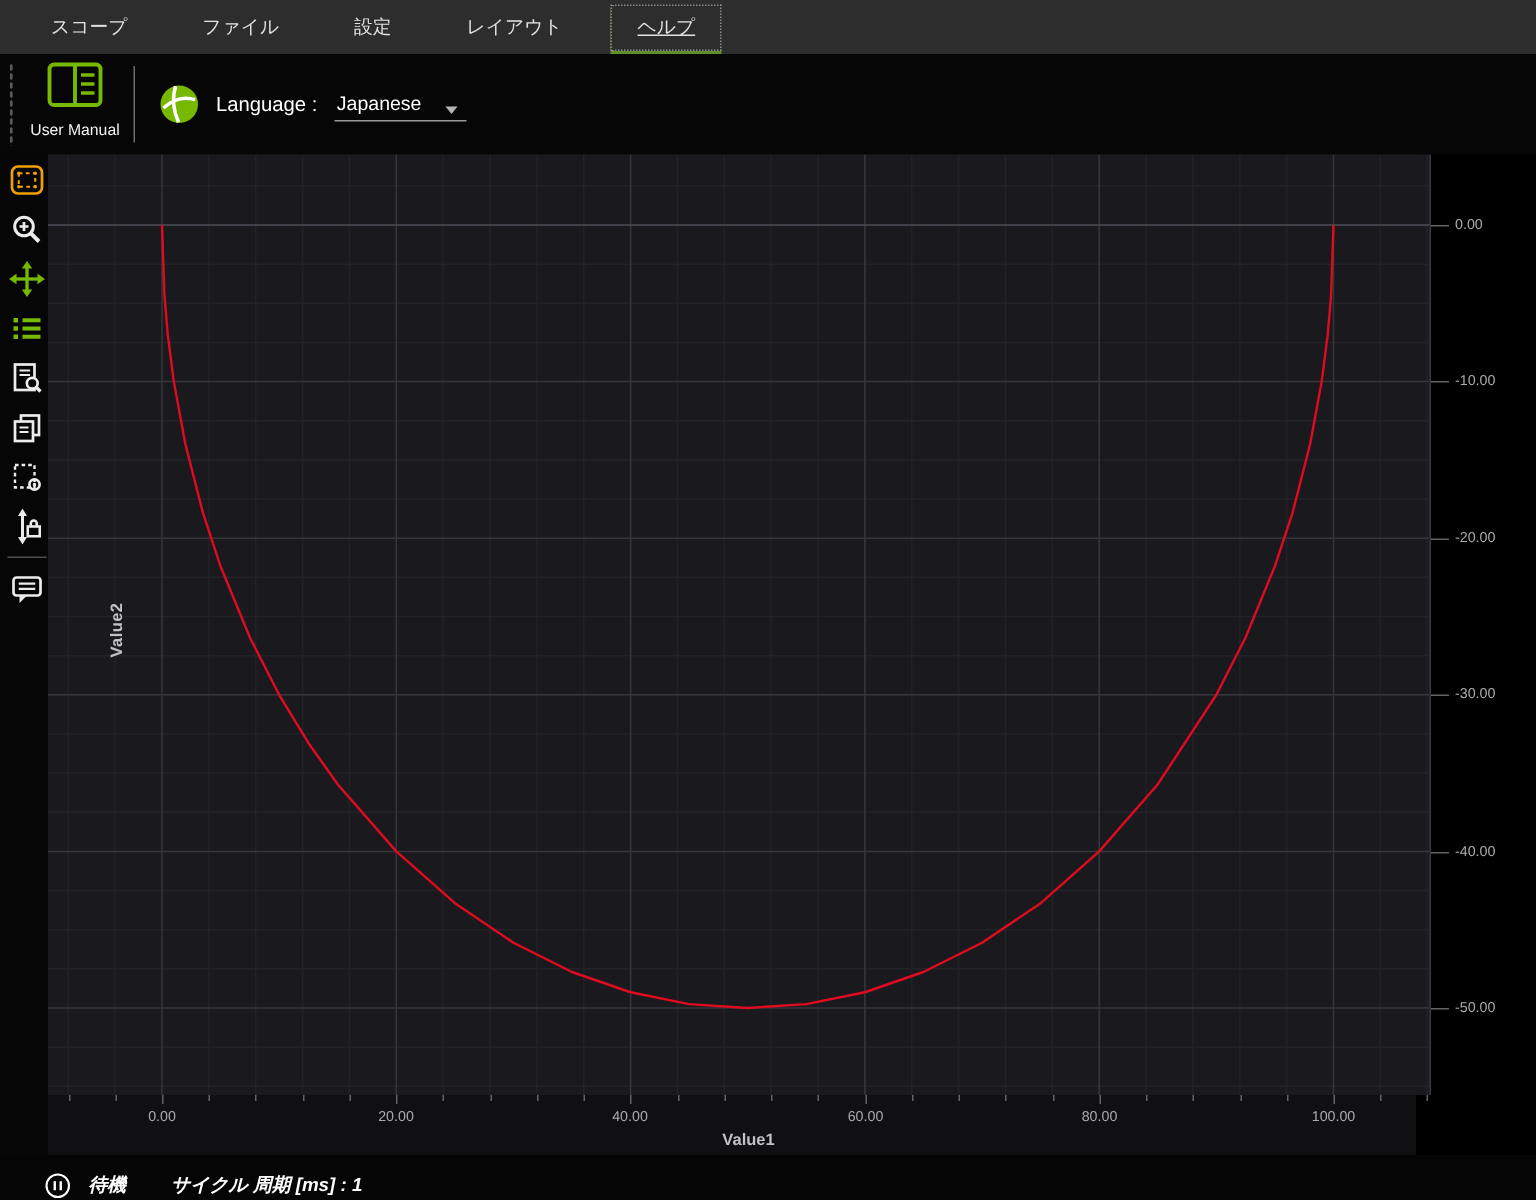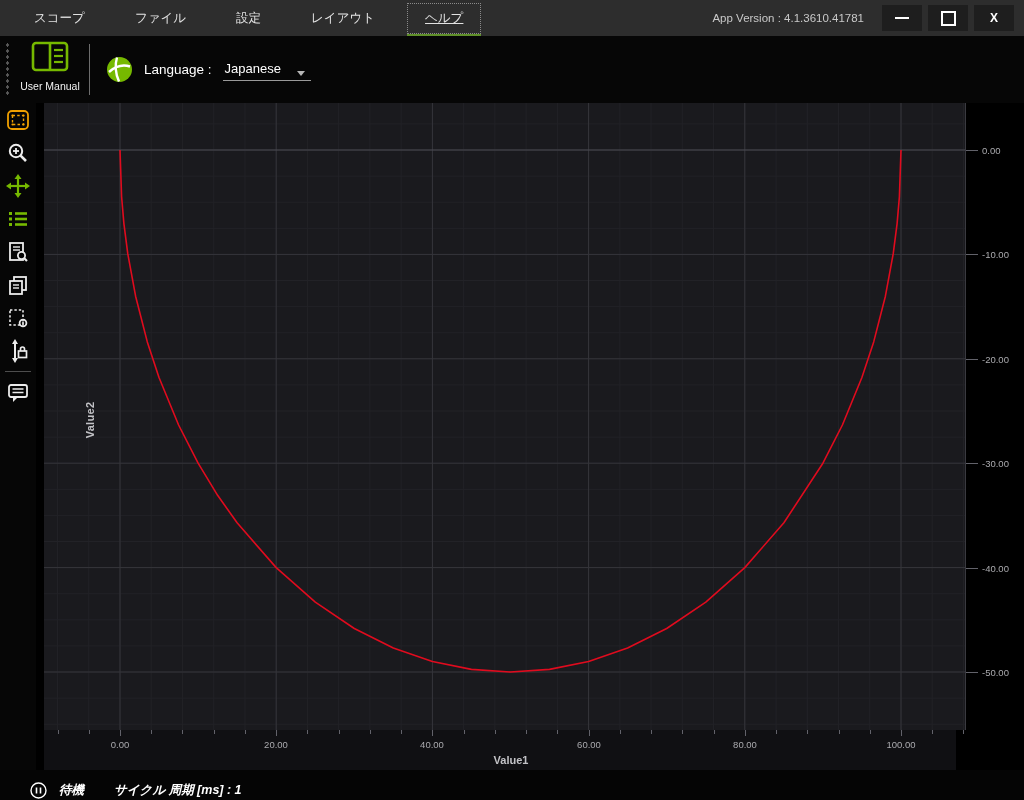--- a/index.html
+++ b/index.html
@@ -32,21 +32,21 @@
                padding:2px 6px 4px 2px;color:#fff;font-size:13px;}
   .caret{width:0;height:0;border-left:4px solid transparent;border-right:4px solid transparent;
          border-top:5px solid #b5b5b5;}
 
   
   .sidebar{position:absolute;left:0;top:103px;width:36px;height:667px;background:#060606;}
   .tool{width:36px;height:33px;display:flex;align-items:center;justify-content:center;}
   .sidebar-sep{width:26px;height:1px;background:#4d4d4d;margin:4px auto;}
 
   
-  .chart-area{position:absolute;left:44px;top:103px;width:912px;height:667px;background:#101013;text-align:center;}
+  .chart-area{position:absolute;left:32px;top:103px;width:912px;height:667px;background:#101013;text-align:center;}
   .plot{position:absolute;left:0;top:0;width:921px;height:627px;background:#1a1a1e;
         border-right:1px solid #3a3a40;}
   .plot svg{position:absolute;left:0;top:0;}
   .ylabels{position:absolute;left:922px;top:0;width:66px;height:627px;}
   .ytick{position:absolute;left:0;width:12px;height:1px;background:#62626a;}
   .ytick-label{position:absolute;left:16px;transform:translateY(-50%);
                color:#aaaaae;font-size:9.5px;white-space:nowrap;}
   .value2-wrap{position:absolute;left:36px;top:307px;width:20px;height:20px;}
   .value2{position:absolute;left:10px;top:10px;transform:translate(-50%,-50%) rotate(-90deg);
           color:#c2c2c6;font-size:11px;font-weight:bold;letter-spacing:.3px;}
@@ -79,30 +79,20 @@
 </head>
 <body>
 
 <div class="titlebar">
   <div class="menu-tabs">
     <div class="menu-tab">スコープ</div>
     <div class="menu-tab">ファイル</div>
     <div class="menu-tab">設定</div>
     <div class="menu-tab">レイアウト</div>
     <div class="menu-tab active">ヘルプ</div>
-  </div>
-  <div class="titlebar-right">
-    <div class="version">App Version : 4.1.3610.41781</div>
-    <div class="win-btn">
-        <span class="minus"></span>
-      </div>
-    <div class="win-btn">
-        <span class="square"></span>
-      </div>
-    <div class="win-btn">X</div>
   </div>
 </div>
 
 <div class="ribbon">
   <div class="grip"></div>
   <div class="um-group">
     <svg width="40" height="32" viewBox="0 0 40 32">
       <rect x="3" y="2" width="34" height="27" rx="3" fill="none" stroke="#76b900" stroke-width="2.6"></rect>
       <line x1="20" y1="2" x2="20" y2="29" stroke="#76b900" stroke-width="2.6"></line>
       <line x1="24" y1="9" x2="33" y2="9" stroke="#76b900" stroke-width="2.2"></line>

